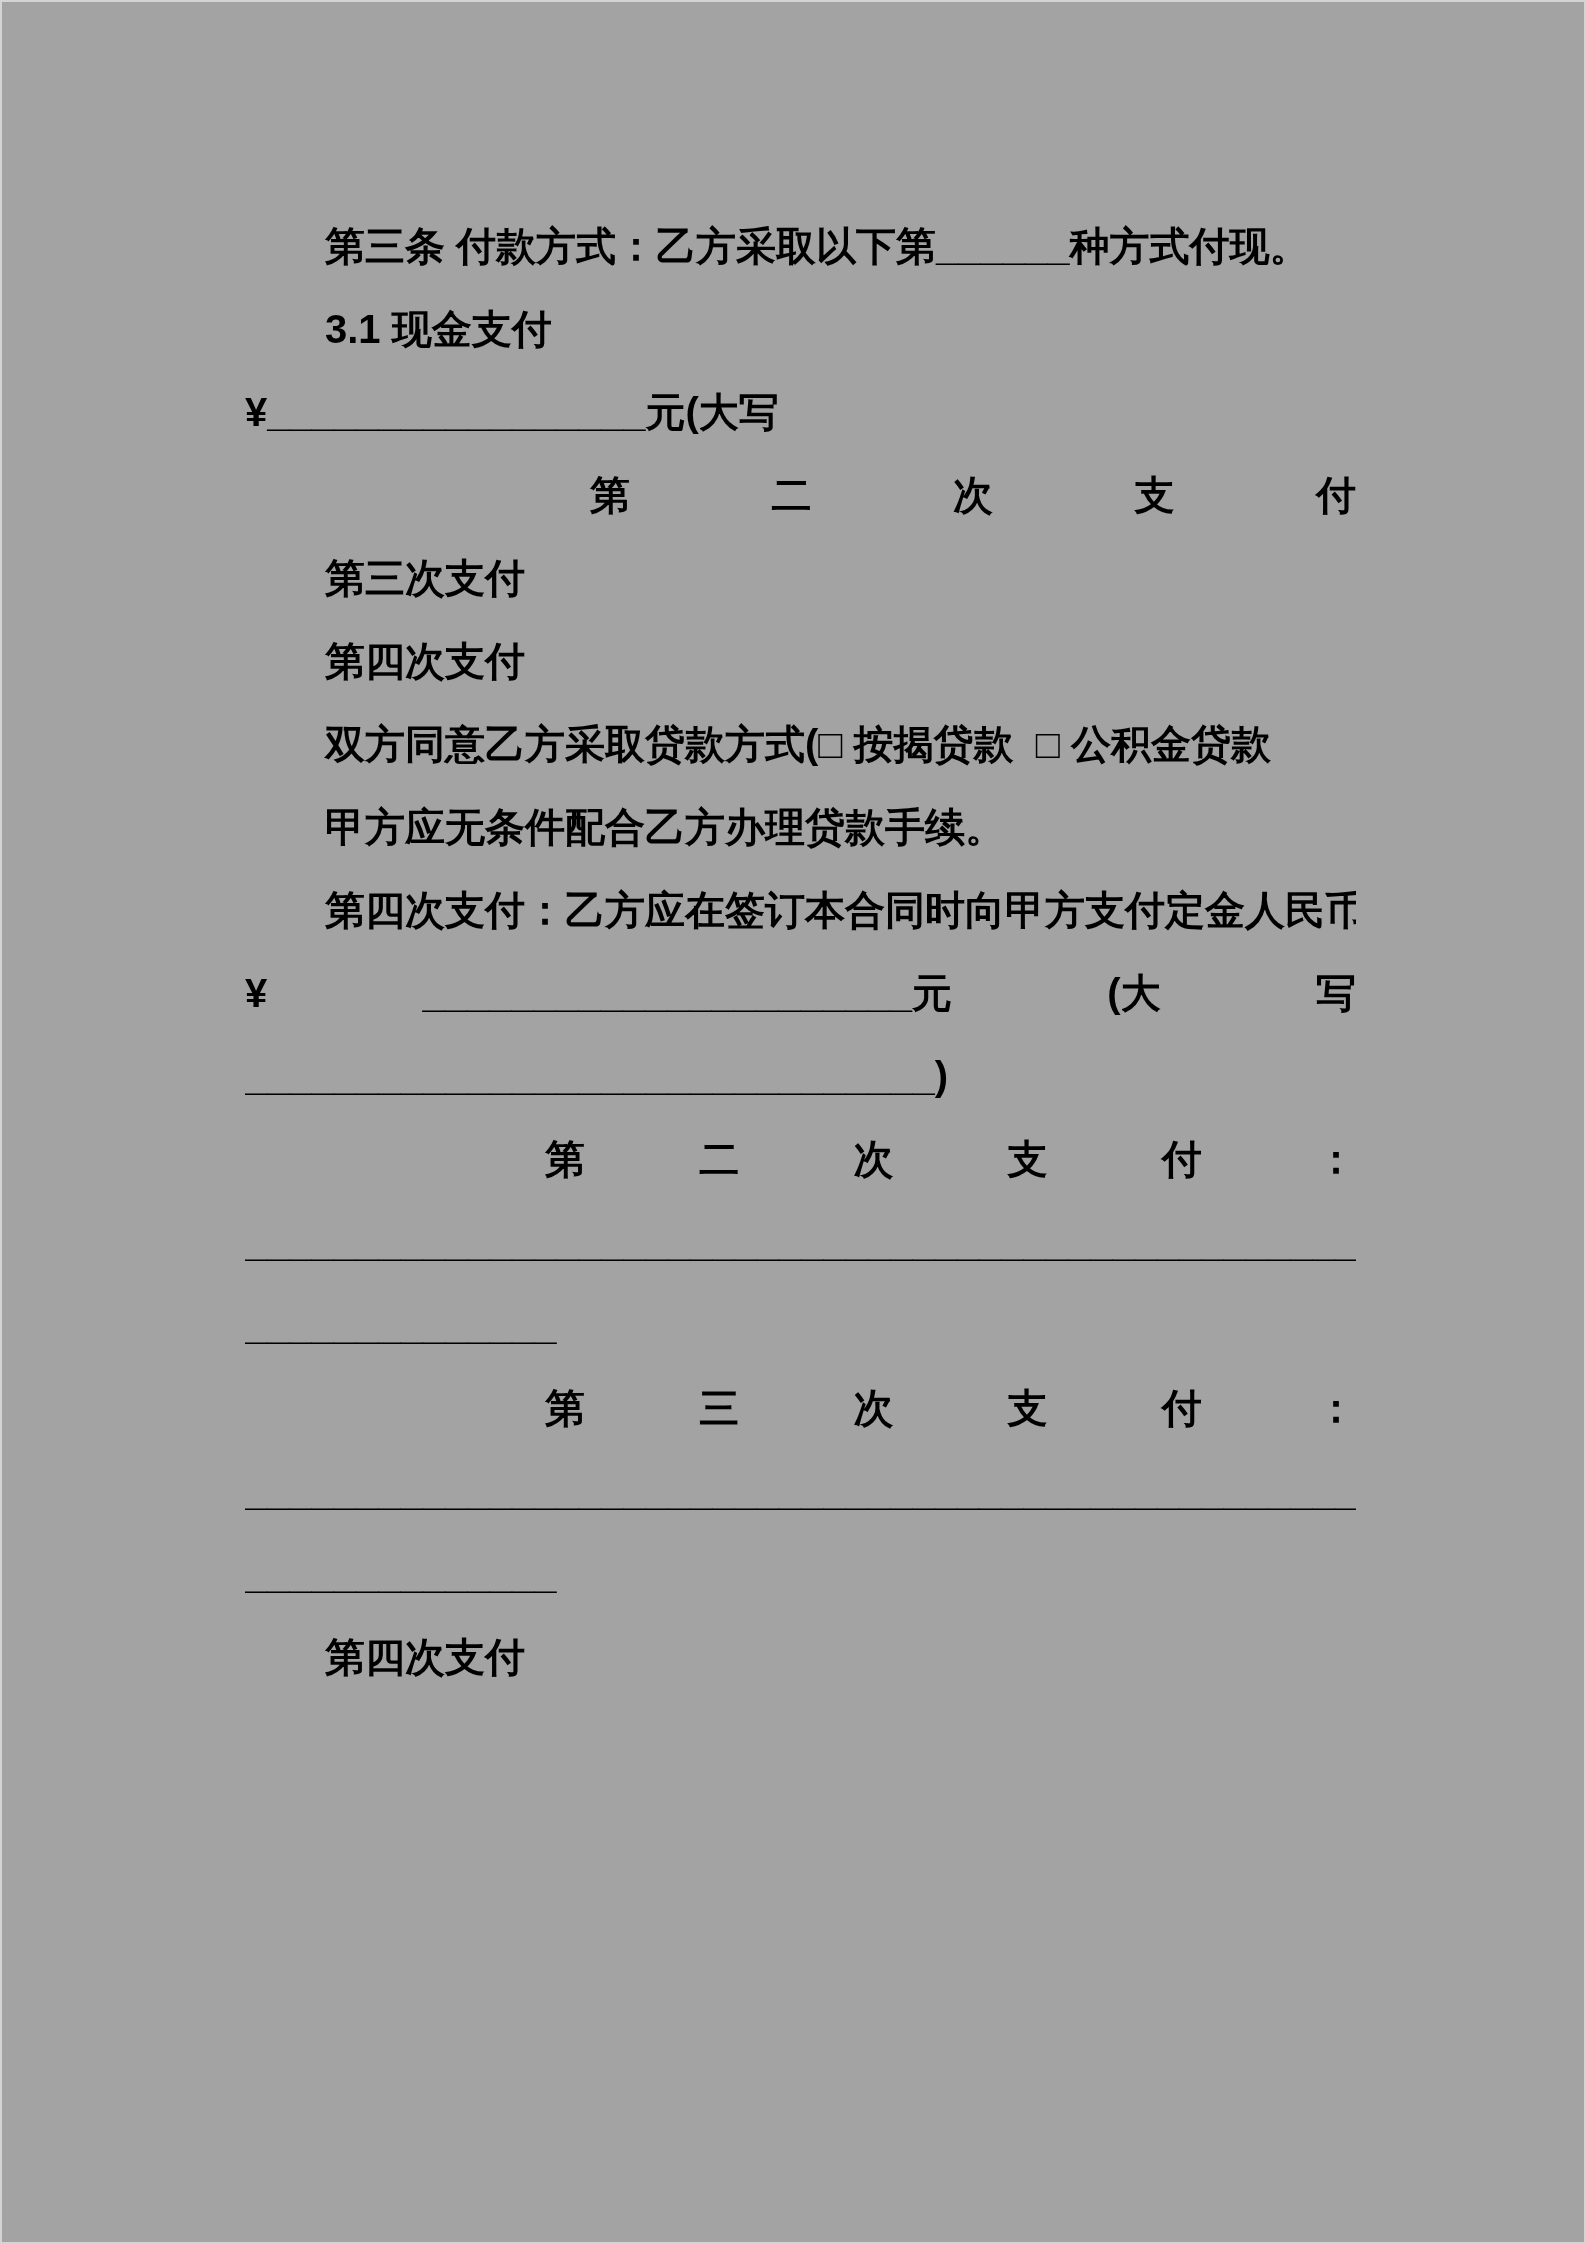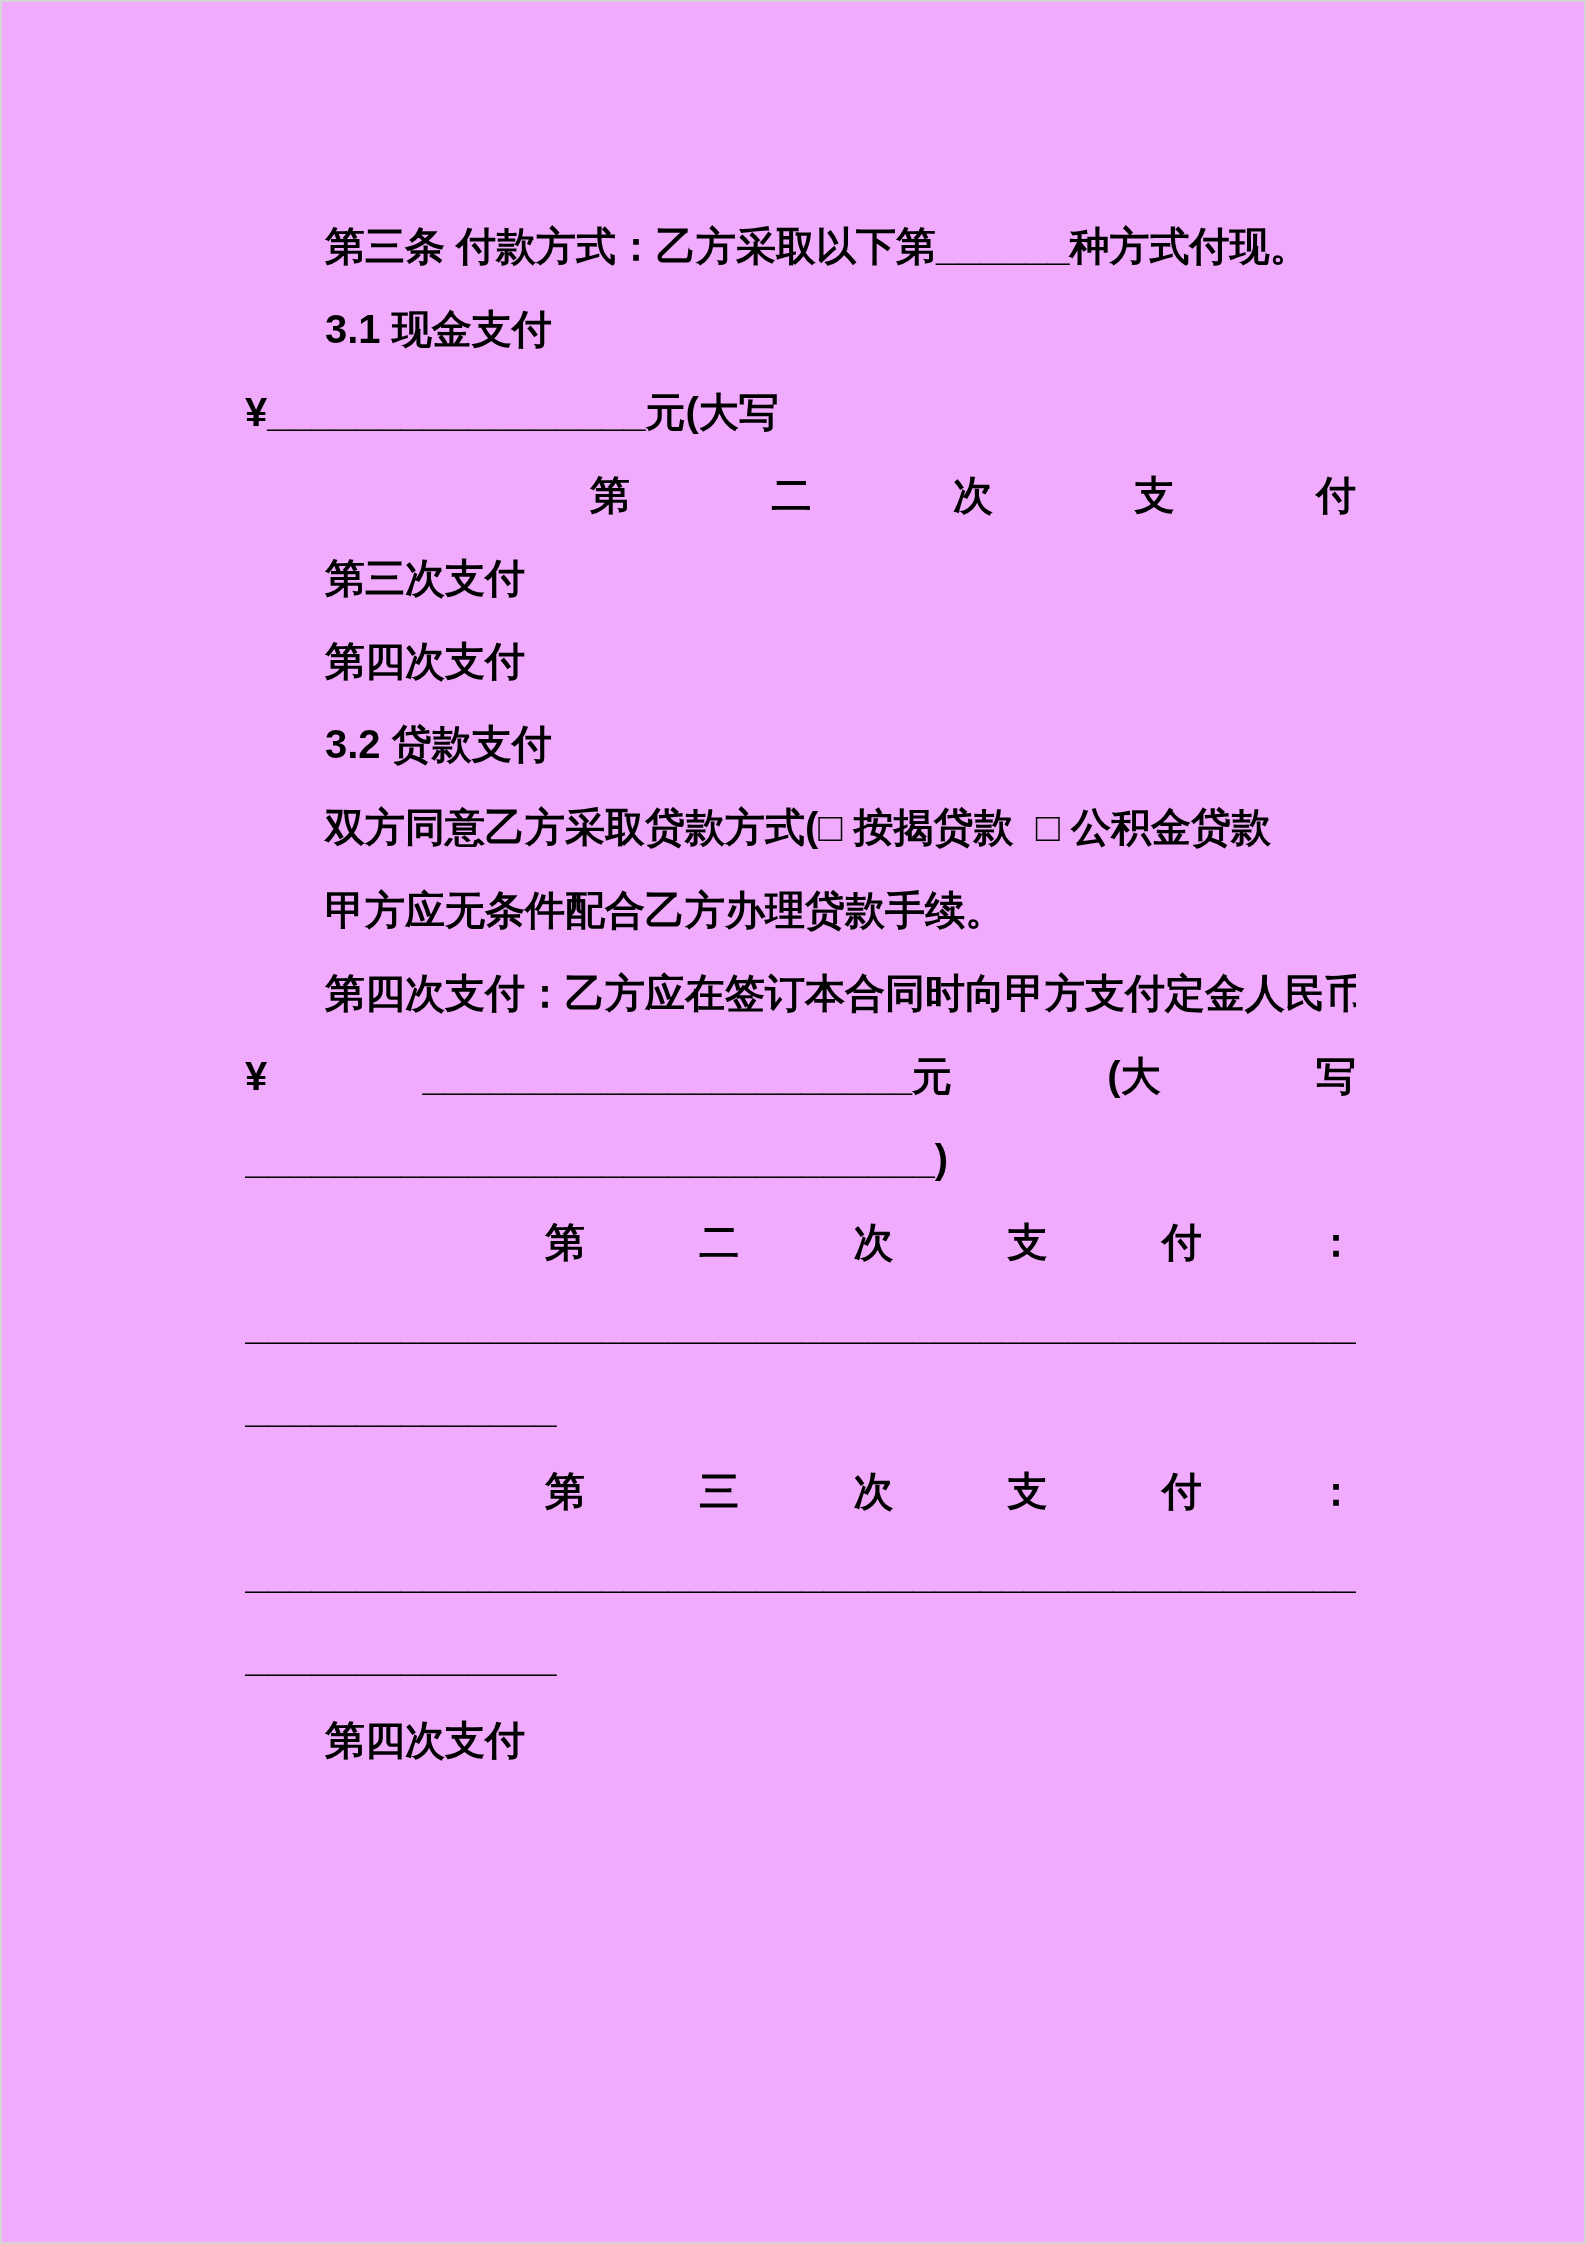--- a/index.html
+++ b/index.html
@@ -5,21 +5,21 @@
   html, body {
     margin: 0;
     padding: 0;
     background: #ffffff;
   }
   .page {
     width: 1586px;
     height: 2244px;
     box-sizing: border-box;
     position: relative;
-    background: #f0abfc;
+    background: #a3a3a3;
     border: 2px solid #d4d4d4;
     padding: 203px 228px 0 243px;
     font-family: "Liberation Sans", "DejaVu Sans", sans-serif;
     font-weight: 700;
     color: #000000;
     font-size: 40px;
     overflow: hidden;
   }
   .line {
     height: 83px;
@@ -49,21 +49,20 @@
       <div class="line">¥_________________元(大写</div>
       <div class="line spread" style="margin-left: 345px;">
         <span>第</span>
         <span>二</span>
         <span>次</span>
         <span>支</span>
         <span>付</span>
       </div>
       <div class="line indent">第三次支付</div>
       <div class="line indent">第四次支付</div>
-      <div class="line indent">3.2 贷款支付</div>
       <div class="line indent">双方同意乙方采取贷款方式(□ 按揭贷款  □ 公积金贷款</div>
       <div class="line indent">甲方应无条件配合乙方办理贷款手续。</div>
       <div class="line indent">第四次支付：乙方应在签订本合同时向甲方支付定金人民币</div>
       <div class="line spread">
         <span>¥</span>
         <span>______________________元</span>
         <span>(大</span>
         <span>写</span>
       </div>
       <div class="line">_______________________________)</div>

